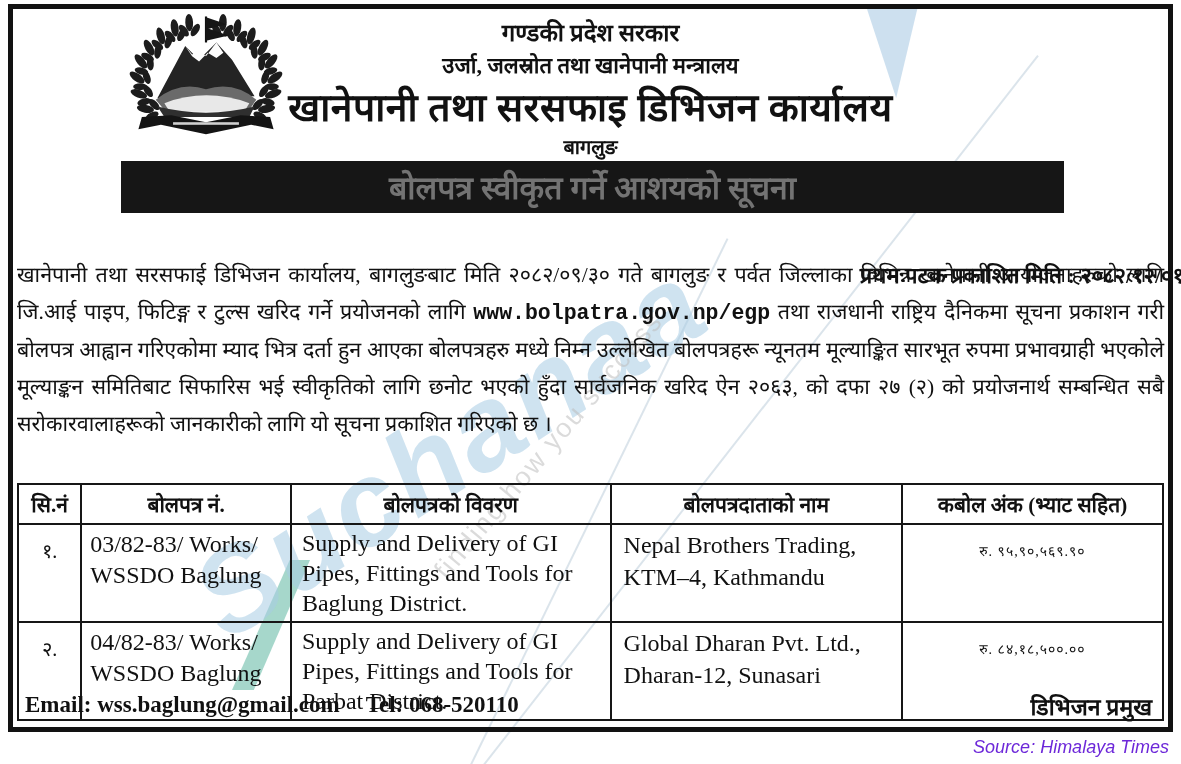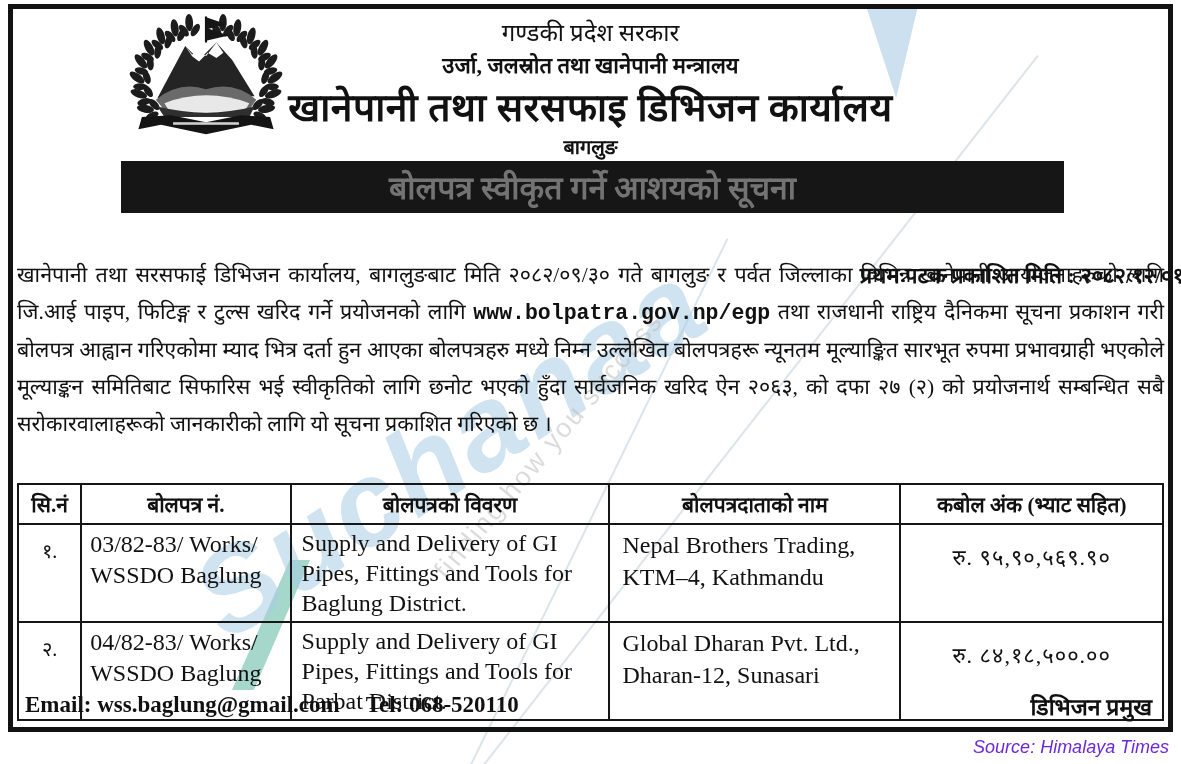--- a/index.html
+++ b/index.html
@@ -22,40 +22,40 @@
   .wm-line1,.wm-line2{position:absolute;width:1.5px;background:rgba(190,205,218,0.55);}
   .wm-line1{left:760px;top:-40px;height:900px;transform:rotate(38deg);}
   .wm-line2{left:560px;top:200px;height:760px;transform:rotate(26deg);}
   
   .frame{position:absolute;left:8px;top:4px;width:1155px;height:718px;border:5px solid #121212;
          background:transparent;z-index:1;}
   .inner{position:relative;width:100%;height:100%;}
   
   .logo{position:absolute;left:100px;top:4px;width:186px;height:130px;}
   .h-line{position:absolute;left:0;width:100%;text-align:center;}
-  .h-govt{top:6px;font-size:24px;font-weight:400;}
+  .h-govt{top:6px;font-size:24px;font-weight:700;}
   .h-ministry{top:40px;font-size:22px;font-weight:600;}
   .h-office{top:70px;font-size:39px;font-weight:800;letter-spacing:0.5px;}
   .h-district{top:124px;font-size:20px;font-weight:600;}
   .banner{position:absolute;left:108px;right:104px;top:152px;height:52px;background:#161616;
           color:#737373;text-align:center;line-height:54px;font-size:32px;font-weight:800;}
   .pubdate{position:absolute;left:16px;width:100%;top:214px;text-align:right;font-size:22px;font-weight:700;margin-top:36px;}
   
   .bodytext{position:absolute;left:4px;right:4px;top:248px;font-size:21.5px;line-height:37px;
             text-align:justify;}
   .bodytext .url{font-weight:700;font-family:Liberation Mono, monospace;}
   
   table.bids{position:absolute;left:4px;top:474px;width:1147px;border-collapse:collapse;}
   table.bids th,table.bids td{border:2px solid #161616;}
   table.bids th{font-size:21px;font-weight:700;padding:5px 4px;text-align:center;border-radius:15px;}
   td.c-sn{width:60px;text-align:center;vertical-align:top;padding-top:12px;font-size:20px;}
   td.c-bid{width:201px;vertical-align:top;padding:4px 4px 4px 8px;font-size:24px;line-height:31px;margin-top:47px;}
   td.c-desc{width:314px;vertical-align:top;padding:3px 4px 3px 10px;font-size:24px;line-height:30px;}
   td.c-bidder{width:281px;vertical-align:top;padding:4px 4px 4px 12px;font-size:24px;line-height:32px;}
-  td.c-amt{width:265px;text-align:center;vertical-align:top;padding-top:16px;font-size:22px;letter-spacing:1px;}
+  td.c-amt{width:265px;text-align:center;vertical-align:top;padding-top:16px;font-size:14px;letter-spacing:1px;}
   tr.row1{height:86px;} tr.row2{height:93px;}
   
   .footer-email{position:absolute;left:12px;top:683px;font-size:23px;font-weight:700;}
   .footer-email .gap{display:inline-block;width:26px;}
   .footer-sign{position:absolute;right:16px;top:681px;font-size:23px;font-weight:700;}
   .source{position:absolute;right:12px;top:737px;z-index:1;font-family:"Liberation Sans","DejaVu Sans",sans-serif;
           font-style:italic;font-size:18px;color:#6d28d9;}
 </style>
 </head>
 <body>

